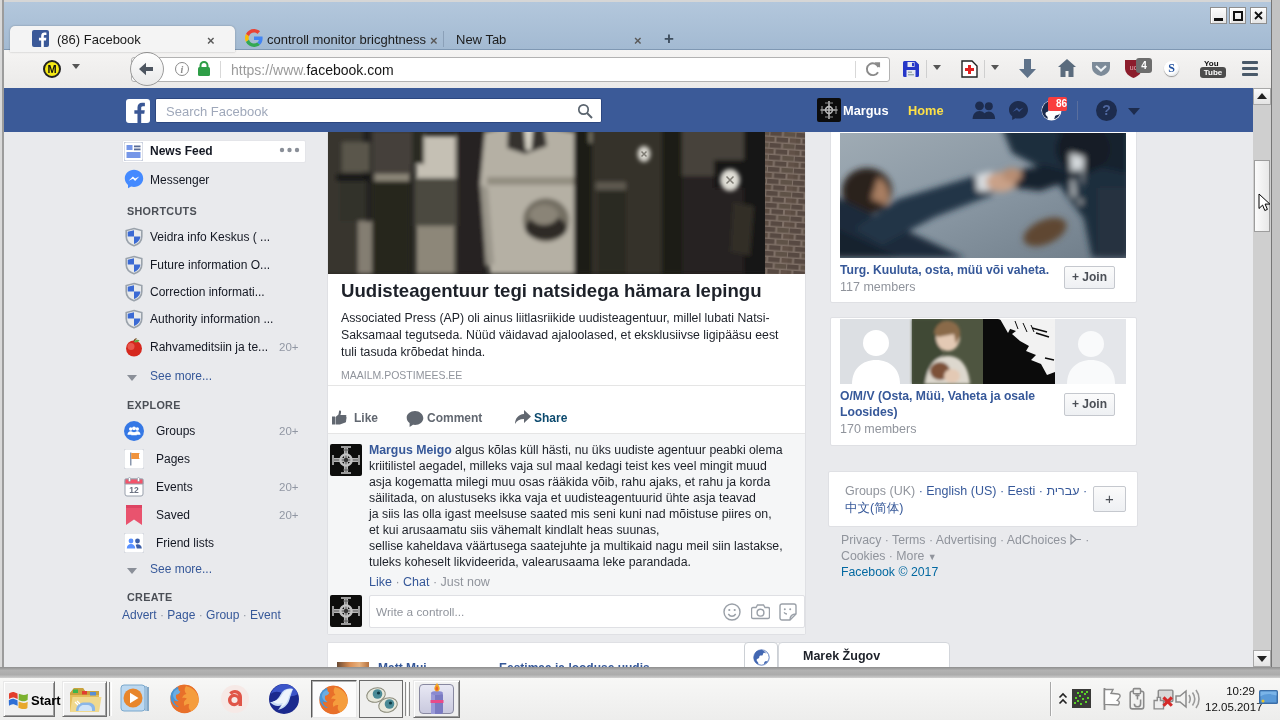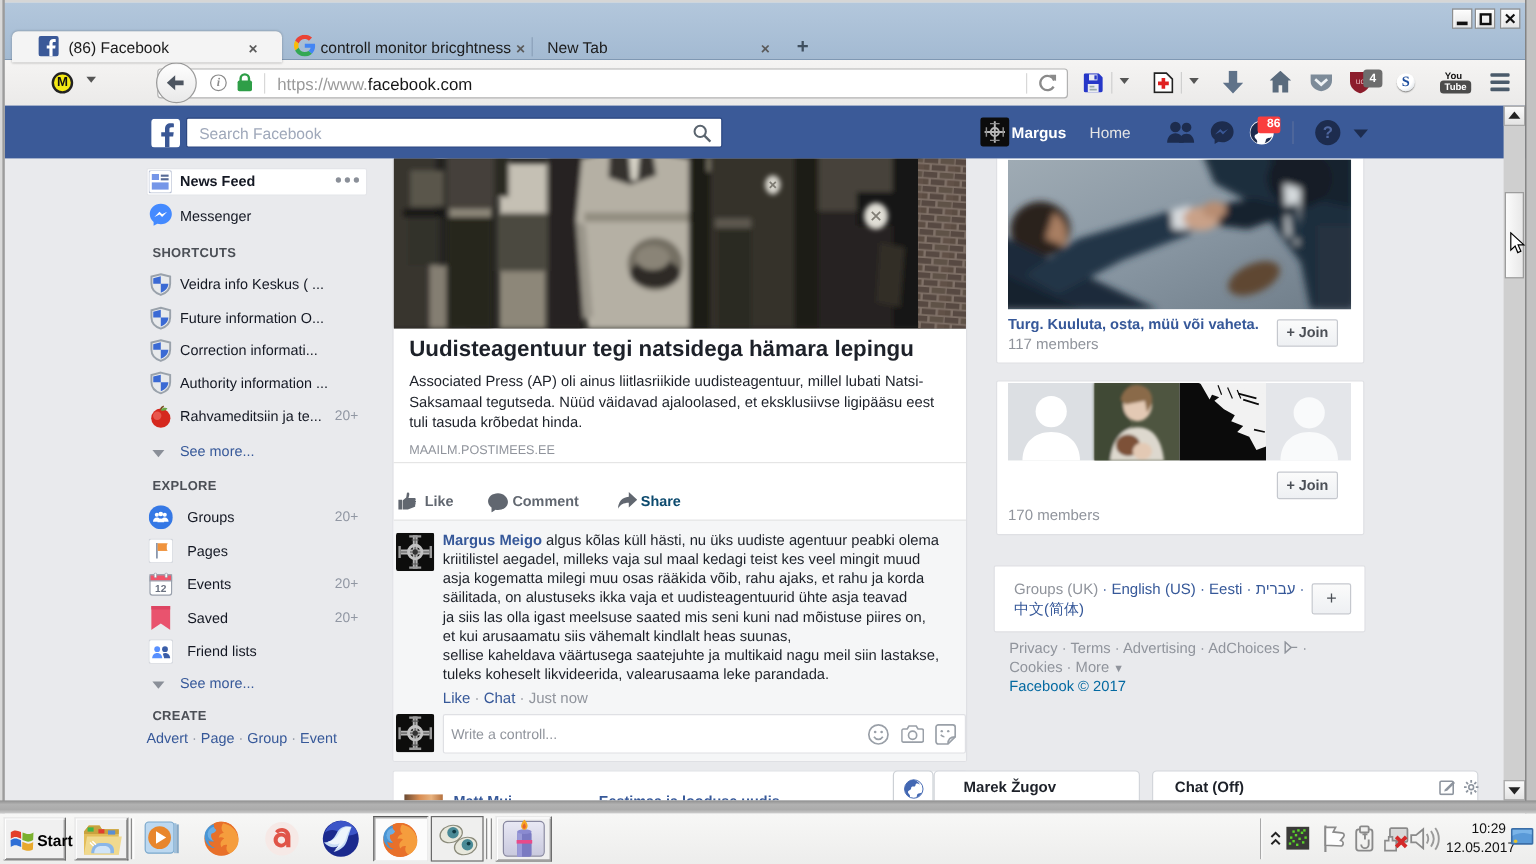--- a/index.html
+++ b/index.html
@@ -182,21 +182,21 @@
     <div class="abs" style="left:813px;top:10px;width:24px;height:24px;border-radius:2px;background:#0c0c0c;overflow:hidden">
       <svg width="24" height="24" viewBox="0 0 24 24">
           <g stroke="#b9b9b9" stroke-width="1.6" fill="none">
             <path d="M12 3v18M3.5 12h17"></path>
             <circle cx="12" cy="12" r="3.4"></circle>
           </g>
           <path d="M8 5h8M8 19h8M5 8v8M19 8v8" stroke="#8f8f8f" stroke-width="1.2"></path>
         </svg>
     </div>
     <div class="abs" style="left:839px;top:15px;font-size:12.8px;font-weight:bold;color:#fff">Margus</div>
-    <div class="abs" style="left:904px;top:15px;font-size:12.8px;font-weight:normal;color:#e5e5e5">Home</div>
+    <div class="abs" style="left:904px;top:15px;font-size:12.8px;font-weight:bold;color:#fde047">Home</div>
 
     <svg class="abs" style="left:968px;top:13px" width="25" height="19" viewBox="0 0 25 19">
         <g fill="#1d2c4e">
           <circle cx="16.8" cy="5.2" r="4"></circle>
           <path d="M10.5 18c0-4.8 2.8-7.6 6.3-7.6s6.3 2.8 6.3 7.6z"></path>
           <circle cx="7.5" cy="4.8" r="4.4"></circle>
           <path d="M.6 18c0-5 3-8 6.9-8 3.9 0 6.9 3 6.9 8z"></path>
         </g>
       </svg>
 
@@ -507,45 +507,35 @@
           <path d="M160 0 l8 14 5 -10 6 16 7 -12 6 9 5 -13 7 9 5 -7 6 5 L215 0 Z" fill="#f2f2f2"></path>
           <path d="M196 14 l13 4 M192 9 l15 4" stroke="#0b0b0b" stroke-width="1.6" fill="none"></path>
           <path d="M205 39 l9 2" stroke="#0b0b0b" stroke-width="1.4" fill="none"></path>
           <path d="M175 2 l3 8 M183 4 l4 9 M191 6 l3 7" stroke="#0b0b0b" stroke-width="1" fill="none"></path>
             </g>
           <rect x="215" width="71" height="65" fill="#e4e6ea"></rect>
           <circle cx="251" cy="25" r="13" fill="#f9fafb"></circle>
           <path d="M227 65c0-15 10-24 24-24s24 9 24 24z" fill="#f9fafb"></path>
         </svg>
       </div>
+      <div class="abs" style="left:9px;top:70px;width:252px;font-size:12.2px;font-weight:bold;color:#365899;line-height:16px">O/M/V (Osta, Müü, Vaheta ja osale Loosides)</div>
       <div class="abs" style="left:9px;top:104px;font-size:12.5px;color:#90949c">170 members</div>
       <div class="abs joinbtn" style="left:233px;top:75px">+ Join</div>
     </div>
     <div class="card" style="left:824px;top:339px;width:310px;height:56px">
       <div class="abs" style="left:16px;top:11px;width:260px;font-size:12.5px;color:#365899;line-height:17px"><span style="color:#90949c">Groups (UK)</span> · English (US) · Eesti · <span dir="rtl">עברית</span> ·<br>中文(简体)</div>
       <div class="abs" style="left:264px;top:14px;width:33px;height:26px;background:linear-gradient(#fbfbfb,#eef0f3);border:1px solid #c5c8ce;border-radius:2px;text-align:center;font-size:15px;color:#4b4f56;line-height:24px">+</div>
     </div>
     <div class="abs" style="left:837px;top:401px;width:300px;font-size:12.3px;color:#90949c;line-height:15.5px">Privacy · Terms · Advertising · AdChoices <svg width="12" height="11" viewBox="0 0 12 11" style="vertical-align:-1px">
           <path d="M1 1l5 4.5L1 10z" fill="none" stroke="#90949c" stroke-width="1.2"></path>
           <path d="M6 5.5L11 5.5" stroke="#90949c"></path>
         </svg> ·<br>Cookies · More <span style="font-size:9px">▼</span><br><span style="color:#0369a1">Facebook © 2017</span></div>
 
     <div class="abs" style="left:774px;top:510px;width:172px;height:26px;background:#fff;border:1px solid #d3d6db;border-radius:4px 4px 0 0">
       <div style="position:absolute;left:24px;top:6px;font-size:12.5px;font-weight:bold;color:#1d2129">Marek Žugov</div>
-    </div>
-    <div class="abs" style="left:956px;top:510px;width:272px;height:26px;background:#fff;border:1px solid #d3d6db;border-radius:4px 4px 0 0">
-      <div style="position:absolute;left:18px;top:6px;font-size:12.5px;font-weight:bold;color:#1d2129">Chat (Off)</div>
-      <svg style="position:absolute;left:238px;top:6px" width="14" height="14" viewBox="0 0 14 14">
-          <rect x="1" y="2" width="11" height="11" rx="1" fill="none" stroke="#8d949e" stroke-width="1.3"></rect>
-          <path d="M5 9l7-7 1.5 1.5L7 10l-2.5.5z" fill="#8d949e"></path>
-        </svg>
-      <svg style="position:absolute;left:258px;top:6px" width="14" height="14" viewBox="0 0 14 14">
-          <circle cx="7" cy="7" r="2" fill="none" stroke="#8d949e" stroke-width="1.3"></circle>
-          <path d="M7 1v2.2M7 10.8V13M1 7h2.2M10.8 7H13M2.8 2.8l1.6 1.6M9.6 9.6l1.6 1.6M11.2 2.8L9.6 4.4M4.4 9.6l-1.6 1.6" stroke="#8d949e" stroke-width="1.5"></path>
-        </svg>
     </div>
   </div>
 
   <div id="sbar" class="abs"></div>
   <div class="abs sbtn" style="top:88px"><svg width="16" height="15">
         <path d="M8 4l5 6H3z" fill="#222"></path>
       </svg></div>
   <div class="abs sbtn" style="top:650px"><svg width="16" height="15">
         <path d="M8 11L3 5h10z" fill="#222"></path>
       </svg></div>

